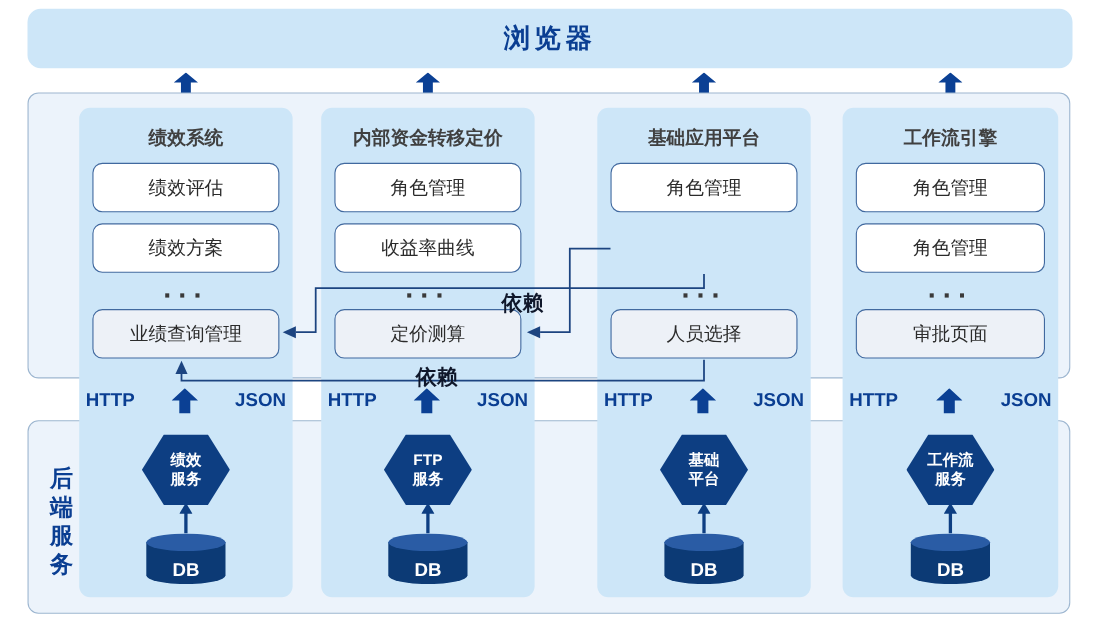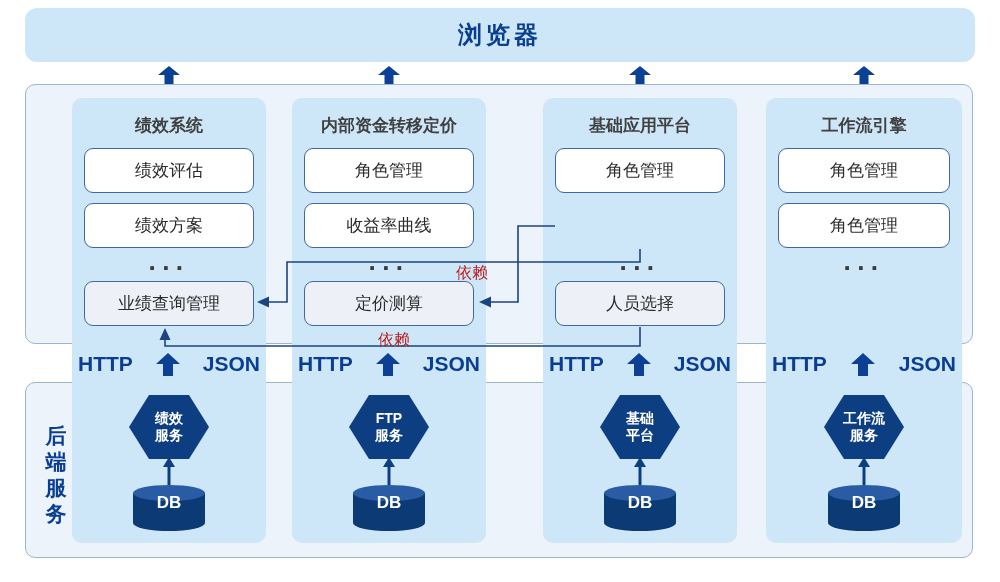--- a/index.html
+++ b/index.html
@@ -33,43 +33,43 @@
     display:flex; align-items:center; justify-content:center;
     font-size:17px; color:#2b2b2b; }
   .row-1 { top:50px; } .row-2 { top:105px; }
   .row-3 { top:183px; background:#edf1f7;text-align:right; }
 
   .dots { position:absolute; top:156px; left:0; right:0; height:28px; line-height:28px;
     text-align:center; font-size:26px; font-weight:bold; color:#3a3a3a; letter-spacing:5px; }
 
   .http-row { position:absolute; top:254px; left:6px; right:6px; height:24px;
     display:flex; align-items:center; justify-content:space-between;
-    font-size:21px; font-weight:bold; color:#0a3e92; }
+    font-size:17px; font-weight:bold; color:#0a3e92; }
 
   .hexagon { position:absolute; top:297px; left:50%; transform:translateX(-50%);
     width:80px; height:64px; }
   .hex-label { position:absolute; inset:0; display:flex; flex-direction:column;
     justify-content:center; color:#fff; font-weight:bold;
     font-size:14px; line-height:17px; text-align:center; }
 
   .db-arrow { position:absolute; top:359px; left:50%; transform:translateX(-50%);
     width:12px; height:28px; }
 
   .db { position:absolute; top:387px; left:50%; transform:translateX(-50%);
     width:74px; height:46px; }
-  .db-label { position:absolute; left:0; right:0; top:8px; text-align:center;
+  .db-label { position:absolute; left:0; right:0; top:24px; text-align:center;
     color:#fff; font-weight:bold; font-size:17px; }
 
   .top-arrow { position:absolute; top:66px; width:22px; height:19px; }
   #top-arrow-0 { left:158px; } #top-arrow-1 { left:378px; }
   #top-arrow-2 { left:629px; } #top-arrow-3 { left:853px; }
 
   #overlay { position:absolute; left:0; top:0; pointer-events:none; }
 
-  .dep-label { position:absolute; font-size:16px; font-weight:400; color:#b91c1c; }
+  .dep-label { position:absolute; font-size:19px; font-weight:700; color:#0f172a; }
   #dep-1 { left:456px; top:263px; }
   #dep-2 { left:378px; top:330px; }
 </style>
 </head>
 <body>
 
 <div id="stage">
 
   <div class="banner">
     <span>浏览器</span>
@@ -194,20 +194,21 @@
       </svg>
       <div class="db-label">DB</div>
     </div>
   </div>
 
   <div class="column" id="col-3">
     <div class="col-title">工作流引擎</div>
     <div class="app-box row-1">角色管理</div>
     <div class="app-box row-2">角色管理</div>
     <div class="dots">···</div>
+    <div class="app-box row-3">审批页面</div>
     <div class="http-row">
       <span>HTTP</span>
       <svg width="24" height="23" viewBox="0 0 24 23">
           <polygon points="12,0 24,11 17,11 17,23 7,23 7,11 0,11" fill="#0b4094"></polygon>
         </svg>
       <span>JSON</span>
     </div>
     <div class="hexagon">
       <svg width="80" height="64" viewBox="0 0 80 64">
           <polygon points="0,32 20,0 60,0 80,32 60,64 20,64" fill="#0d3e82"></polygon>

